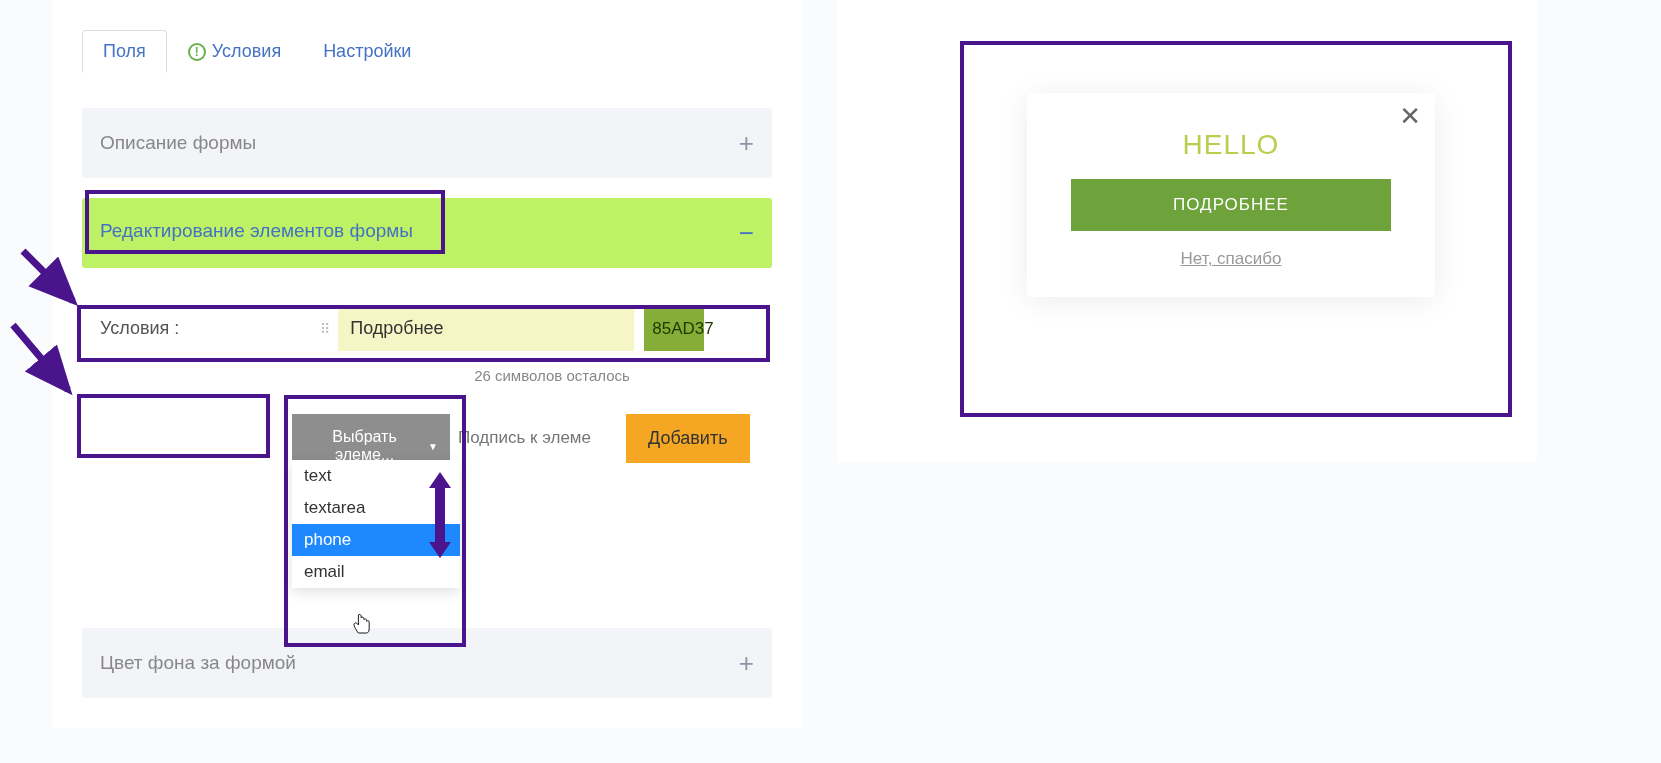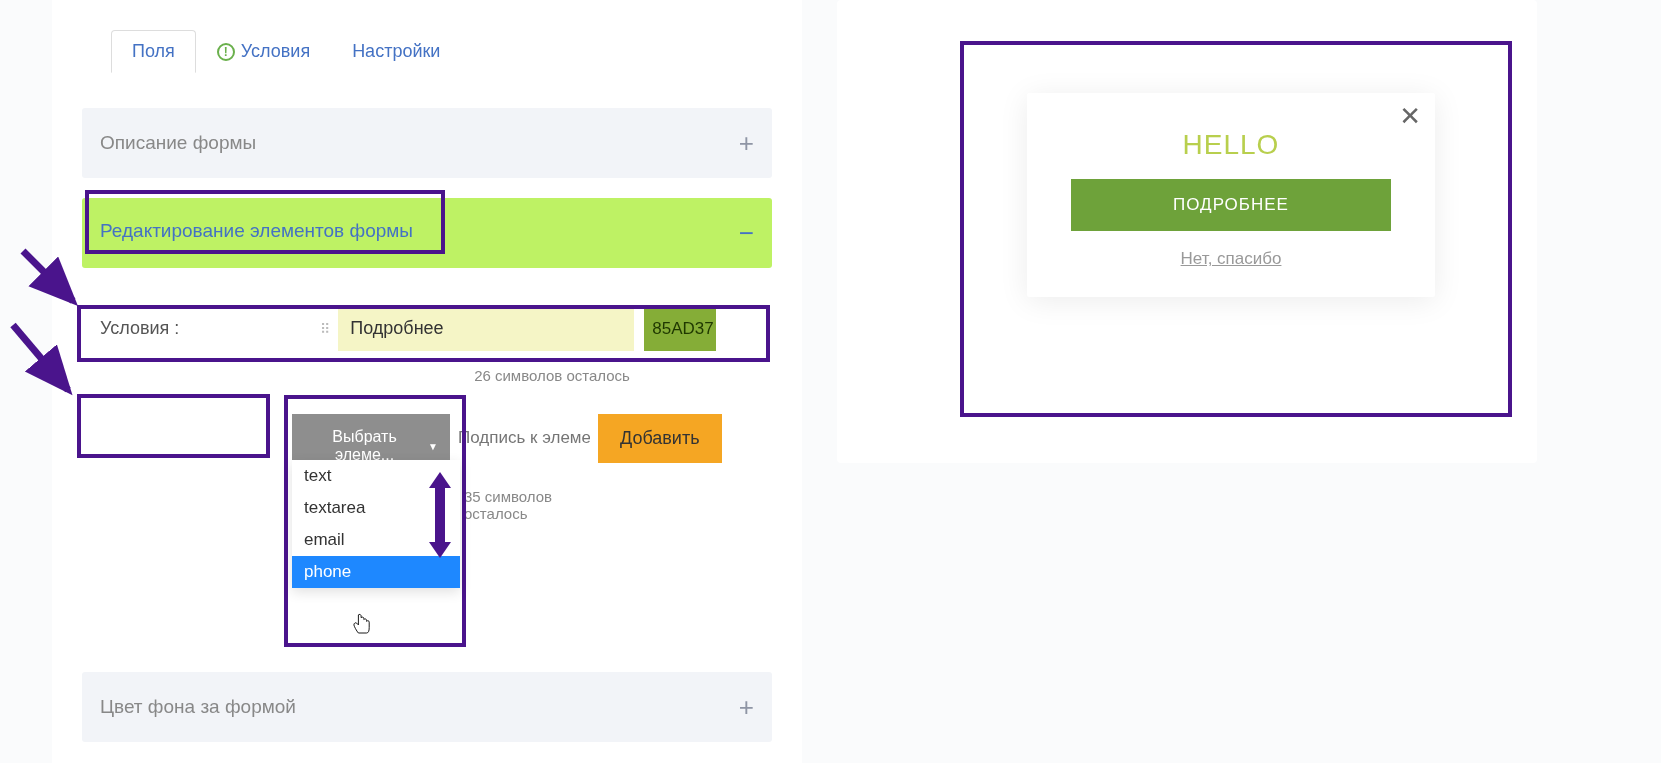--- a/index.html
+++ b/index.html
@@ -34,21 +34,20 @@
     cursor: pointer;
     border: 1px solid transparent;
     display: flex;
     align-items: center;
     gap: 6px;
   }
   .tab.active {
     border: 1px solid #ddd;
     border-bottom: 1px solid #fff;
     border-radius: 4px 4px 0 0;
-    margin-left: 29px;
   }
   .tab-icon {
     display: inline-flex;
     width: 18px; height: 18px;
     border: 2px solid #6ab04c;
     border-radius: 50%;
     align-items: center; justify-content: center;
     color: #6ab04c; font-size: 12px; font-weight: bold;
   }
 
@@ -130,21 +129,21 @@
     color: #333;
     width: 296px;
     outline: none;
   }
   .color-chip {
     background: #85ad37;
     color: #1f3800;
     padding: 12px 8px;
     font-size: 17px;
     font-weight: 500;
-    width: 72px;
+    width: 60px;
     text-align: left;
   }
   .chars-left {
     color: #888;
     font-size: 15px;
     text-align: center;
     margin-bottom: 30px;
     padding-left: 250px;
   }
 
@@ -189,21 +188,21 @@
     width: 158px;
     justify-content: center;
   }
   .select-btn .caret { font-size: 10px; }
   .sublabel-input {
     border: none;
     background: transparent;
     padding: 14px 8px;
     font-size: 17px;
     color: #6d28d9;
-    width: 148px;
+    width: 176px;
     outline: none;
   }
   .add-btn {
     background: #f5a623;
     color: #333;
     border: none;
     padding: 14px 22px;
     font-size: 18px;
     cursor: pointer;
   }
@@ -386,29 +385,25 @@
       <span class="caret">▼</span>
     </button>
     <input class="sublabel-input" placeholder="Подпись к элеме" style="">
     <button class="add-btn">
       <span>Добавить</span>
     </button>
 
     <div class="dropdown">
       <div class="opt">text</div>
       <div class="opt">textarea</div>
+      <div class="opt selected">phone</div>
       <div class="opt">email</div>
-      <div class="opt selected">phone</div>
     </div>
   </div>
 
-  <div class="below-counts">
-    <div class="spacer"></div>
-    <div class="text">35 символов осталось</div>
-  </div>
 
   <div class="bg-section">
     <span>Цвет фона за формой</span>
     <span class="plus-icon">+</span>
   </div>
 </div>
 
 <div class="highlight-box-1"></div>
 <div class="highlight-box-2"></div>
 <div class="highlight-box-3"></div>

